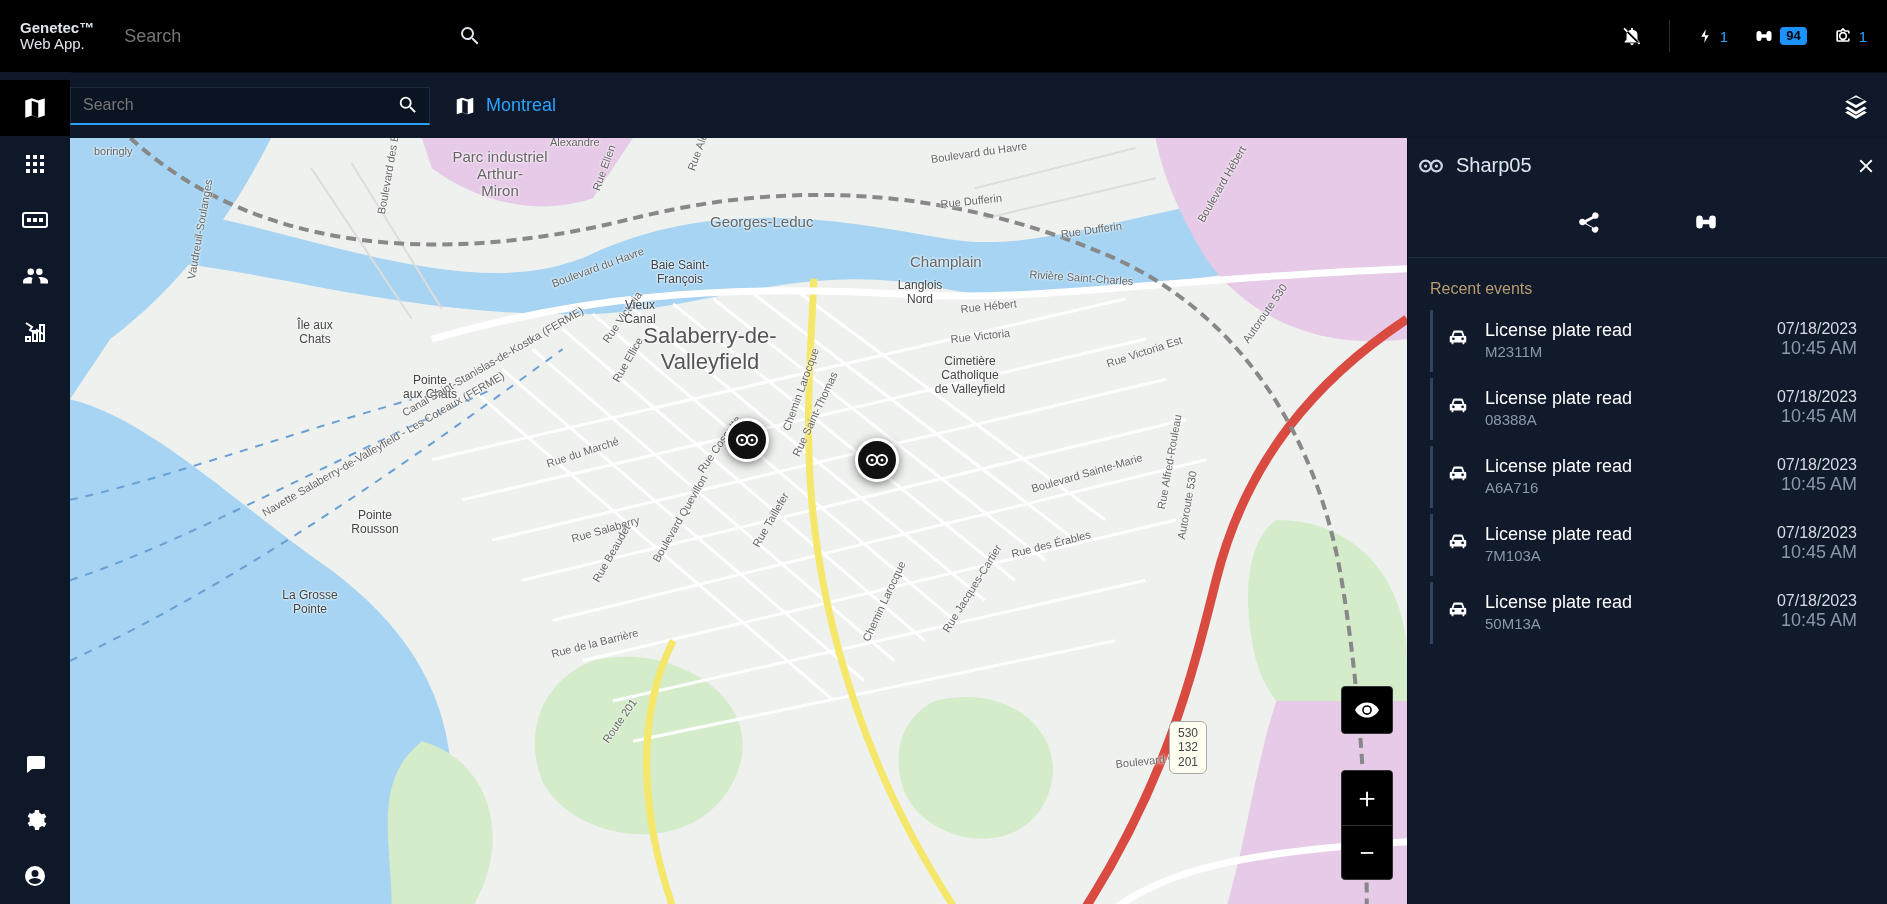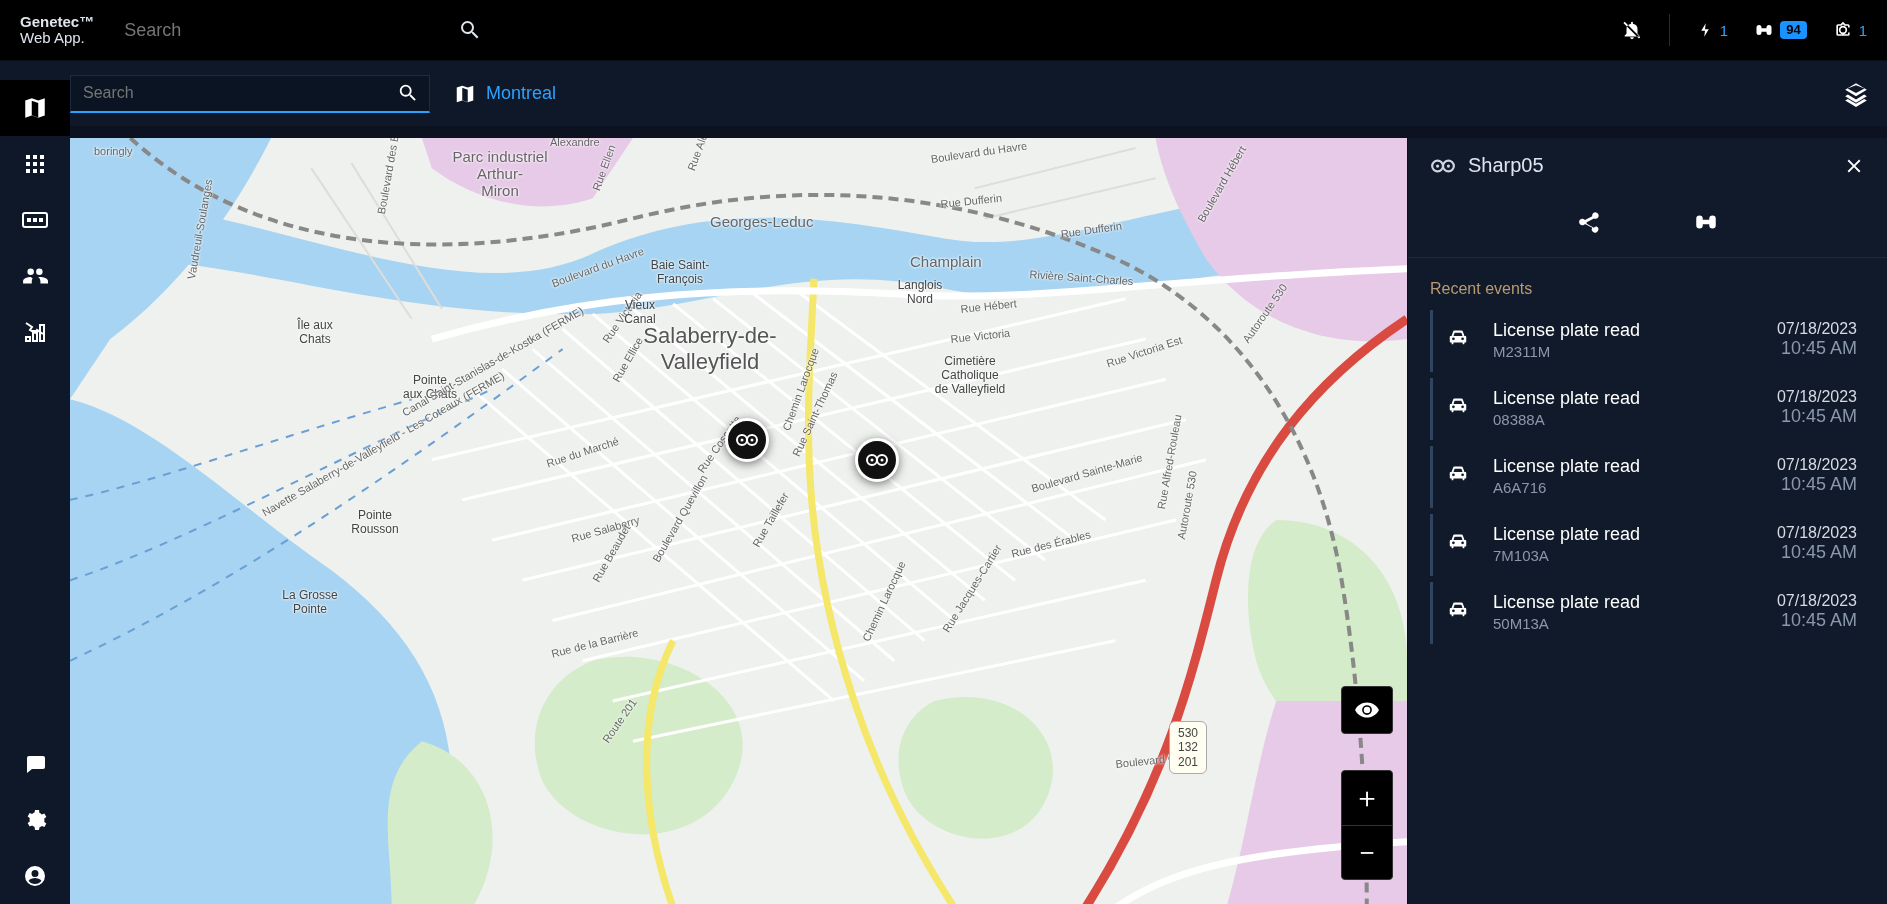--- a/index.html
+++ b/index.html
@@ -20,21 +20,21 @@
     --rail:#777;
     --road:#fff;
     --road-y:#f5e76a;
     --red-road:#d94a41;
   }
   *{box-sizing:border-box;}
   html,body{margin:0;padding:0;height:100%;background:var(--bg);font-family:Segoe UI,Arial,sans-serif;color:var(--text);}
   body{width:1887px;height:904px;overflow:hidden;}
 
   
-  .topbar{height:60px;background:var(--bg-dark);display:flex;align-items:center;padding:0 20px;gap:28px;position:relative;}
+  .topbar{height:72px;background:var(--bg-dark);display:flex;align-items:center;padding:0 20px;gap:28px;position:relative;}
   .brand{line-height:1.1;font-size:15px;}
   .brand b{font-weight:700;}
   .search-global{flex:0 0 360px;display:flex;align-items:center;position:relative;}
   .search-global input{flex:1;background:transparent;border:none;outline:none;color:var(--text);font-size:18px;height:40px;}
   .search-global .ico{position:absolute;right:0;}
   .top-right{margin-left:auto;display:flex;align-items:center;gap:26px;}
   .tr-item{display:flex;align-items:center;gap:6px;font-size:15px;color:var(--accent);}
   .tr-item .ico{color:#fff;}
   .tr-div{width:1px;height:32px;background:#2a2a2a;}
   .badge{background:var(--badge);color:#000;font-weight:600;padding:0 6px;border-radius:4px;font-size:13px;line-height:18px;}
@@ -70,28 +70,28 @@
   .map-ctrl{position:absolute;right:14px;background:#000;color:#fff;width:52px;display:flex;align-items:center;justify-content:center;border-radius:4px;font-size:26px;cursor:pointer;border:1px solid #333;}
   .eye-btn{bottom:170px;height:48px;}
   .zoom{bottom:24px;height:110px;flex-direction:column;}
   .zoom div{flex:1;display:flex;align-items:center;justify-content:center;font-size:28px;width:100%;}
   .zoom div:first-child{border-bottom:1px solid #333;}
 
   .shield{position:absolute;right:200px;bottom:130px;background:#fffef0;border:1px solid #aaa;border-radius:6px;padding:4px 8px;font-size:12px;color:#444;line-height:1.2;text-align:center;}
 
   
   .rpanel{width:480px;background:var(--panel);display:flex;flex-direction:column;border-left:1px solid #061020;}
-  .rp-head{display:flex;align-items:center;gap:12px;padding:16px 22px;font-size:20px;}
+  .rp-head{display:flex;align-items:center;gap:12px;padding:16px 10px;font-size:20px;}
   .rp-head .close{margin-left:auto;color:#fff;cursor:pointer;}
   .rp-status{margin:12px 22px 0;padding:18px 0;background:#000;text-align:center;font-size:18px;border-radius:2px;}
   .rp-actions{display:flex;justify-content:center;gap:90px;padding:16px 0 22px;border-bottom:1px solid var(--border);}
   .rp-actions .ico{color:#fff;cursor:pointer;}
   .rp-scroll{flex:1;overflow-y:auto;padding:22px 22px 0;}
   .rp-section-title{color:#b89b6f;font-size:16px;margin-bottom:12px;}
-  .event{display:flex;align-items:flex-start;gap:24px;padding:10px 8px 12px 14px;border-left:3px solid #30445f;margin-bottom:6px;justify-content:center;}
+  .event{display:flex;align-items:flex-start;gap:16px;padding:10px 8px 12px 14px;border-left:3px solid #30445f;margin-bottom:6px;justify-content:center;}
   .event .ico{margin-top:6px;color:#fff;}
   .ev-body{flex:1;}
   .ev-title{font-size:18px;color:#fff;}
   .ev-sub{font-size:15px;color:var(--text-dim);margin-top:2px;}
   .ev-time{text-align:right;font-size:16px;color:#d6dbe3;}
   .ev-time div:last-child{font-size:18px;color:var(--text-dim);}
 
   
   .rp-scroll::-webkit-scrollbar{width:10px;}
   .rp-scroll::-webkit-scrollbar-thumb{background:#2a3549;border-radius:5px;}

